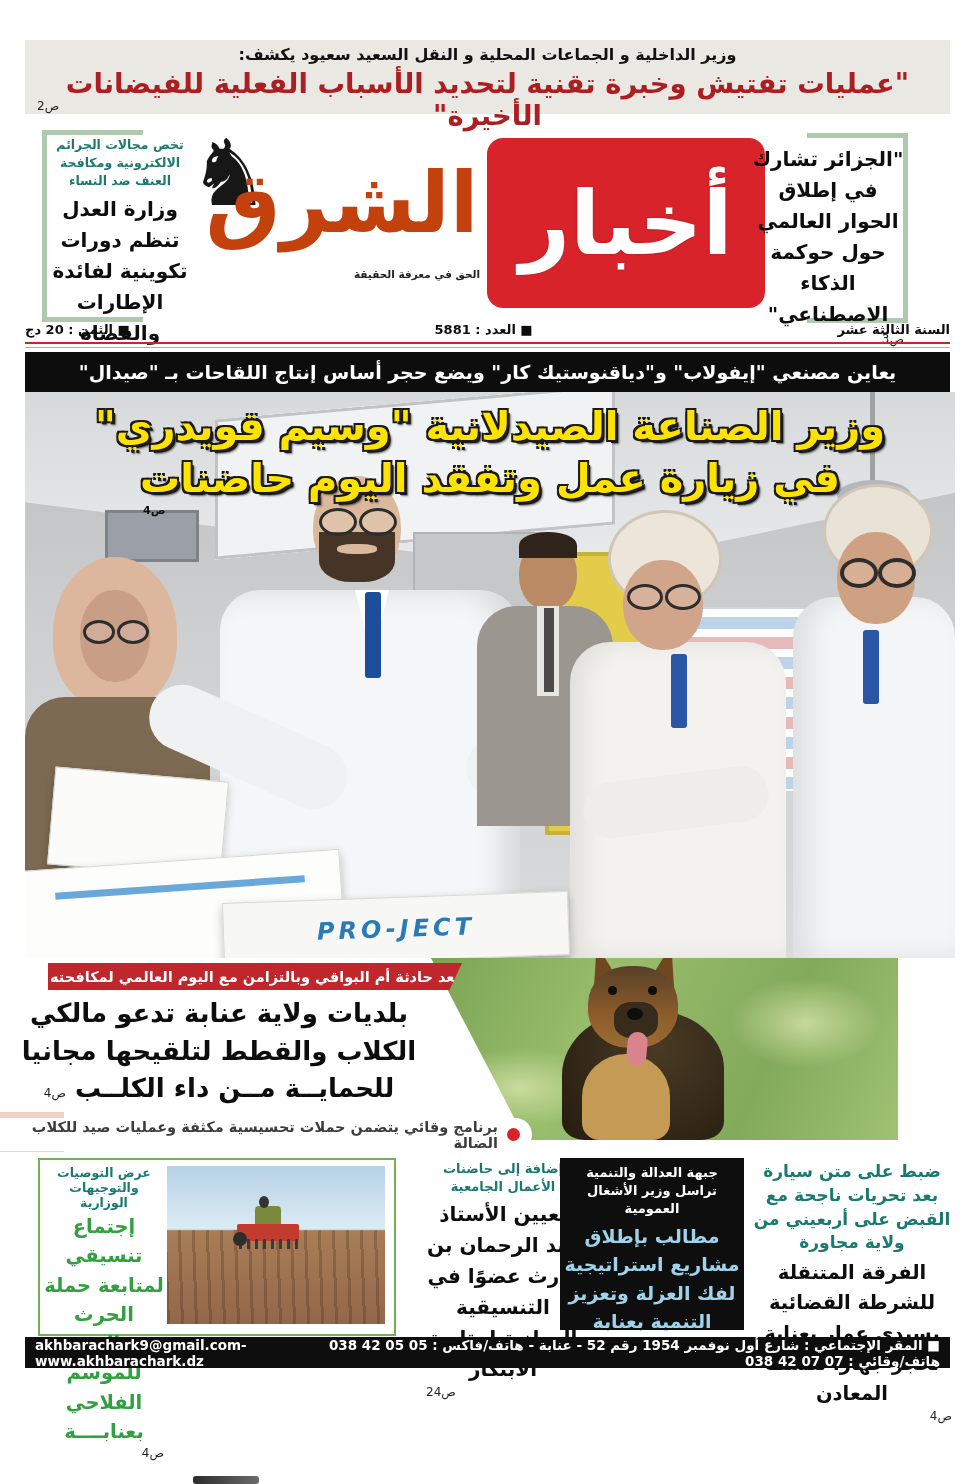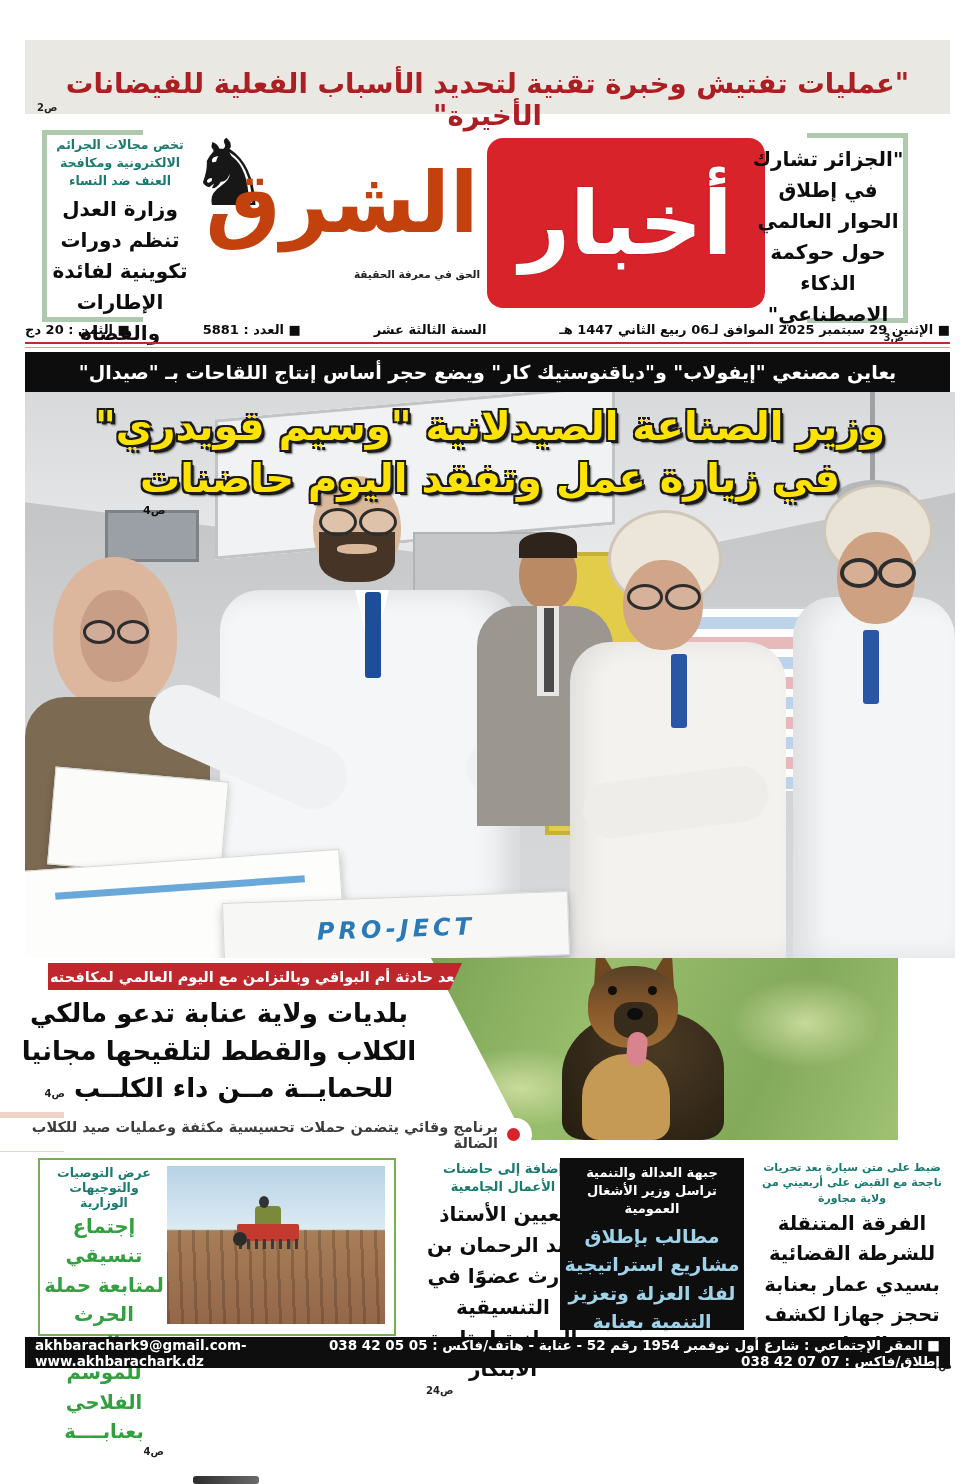--- a/index.html
+++ b/index.html
@@ -5,21 +5,21 @@
   html,body{margin:0;padding:0;background:#ffffff;}
   body{font-family:"DejaVu Sans","Liberation Sans",sans-serif;}
   #page{position:relative;width:960px;height:1484px;background:#ffffff;overflow:hidden;direction:rtl;}
   .abs{position:absolute;}
   .teal{color:#1b7a70;}
 
   
   .topstory{left:25px;top:40px;width:925px;height:74px;background:#eae8e3;}
   .topstory .k{position:absolute;top:5px;left:0;right:0;font-size:16px;color:#111;text-align:center;font-weight:bold;}
   .topstory .h{position:absolute;top:27px;left:0;right:0;font-size:27.5px;color:#ad1e22;text-align:center;font-weight:bold;letter-spacing:-.2px;}
-  .pref{font-size:10px;color:#222;font-weight:bold;}
+  .pref{font-size:12px;color:#222;font-weight:normal;}
 
   
   .bracket-l{left:42px;top:130px;width:96px;height:182px;border-left:5px solid #afc9ae;border-top:5px solid #afc9ae;border-bottom:5px solid #afc9ae;}
   .bracket-r{left:807px;top:133px;width:96px;height:180px;border-right:5px solid #afc9ae;border-top:5px solid #afc9ae;border-bottom:5px solid #afc9ae;}
   .sidecol{width:152px;font-weight:bold;}
   .sidecol .k{font-size:12.5px;line-height:1.45;text-align:center;}
   .sidecol .h{font-size:20px;line-height:1.55;color:#0d0d0d;text-align:center;margin-top:4px;}
   .logo-red{left:487px;top:138px;width:278px;height:170px;background:#d8232a;border-radius:16px;color:#fff;display:flex;align-items:center;justify-content:center;font-size:88px;font-weight:bold;text-shadow:0 0 2px #b01318;}
   .logo-black{left:196px;top:138px;width:292px;height:130px;font-size:84px;font-weight:bold;color:#c2410c;text-align:center;line-height:130px;letter-spacing:2px;}
   .logo-horse{left:188px;top:128px;font-size:92px;color:#171717;line-height:1;}
@@ -66,33 +66,34 @@
   .farmtext .h{font-size:19.5px;color:#33a040;line-height:1.5;margin-top:2px;}
   .farmphoto{left:167px;top:1166px;width:218px;height:158px;overflow:hidden;background:linear-gradient(180deg,#b7d2e6 0%,#dcebf3 40%,#a87e58 41%,#93674a 100%);}
   .furrows{left:0;top:64px;width:218px;height:94px;background:repeating-linear-gradient(88deg,rgba(60,35,18,.25) 0 3px,rgba(0,0,0,0) 3px 14px);}
   .col2{left:398px;top:1160px;width:154px;text-align:center;font-weight:bold;margin-left:28px;}
   .col2 .k{font-size:13px;line-height:1.4;}
   .col2 .h{font-size:20px;color:#0d0d0d;line-height:1.55;margin-top:3px;}
   .col3{left:560px;top:1158px;width:184px;height:172px;background:#0e0e0e;color:#fff;text-align:center;font-weight:bold;box-sizing:border-box;padding:6px 4px;}
   .col3 .k{font-size:13px;line-height:1.4;color:#fff;}
   .col3 .h{font-size:19px;color:#9fd3ea;line-height:1.5;margin-top:3px;}
   .col4{left:752px;top:1160px;width:200px;text-align:center;font-weight:bold;}
-  .col4 .k{font-size:11px;line-height:1.4;}
+  .col4 .k{font-size:17px;line-height:1.4;}
   .col4 .h{font-size:19.5px;color:#0d0d0d;line-height:1.55;margin-top:3px;}
 
   
   .footer{left:25px;top:1337px;width:925px;height:31px;background:#0e0e0e;color:#fff;display:flex;align-items:center;justify-content:space-between;font-size:13.5px;font-weight:bold;padding:0 10px;box-sizing:border-box;}
   .smudge{left:193px;top:1476px;width:66px;height:8px;background:linear-gradient(90deg,#2c2c2c,#6b6b6b);border-radius:3px;}
 </style>
 </head>
 <body>
 
 <div id="page">
 
   <div class="abs topstory">
+    <div class="k">وزير الداخلية و الجماعات المحلية و النقل السعيد سعيود يكشف:</div>
     <div class="h">"عمليات تفتيش وخبرة تقنية لتحديد الأسباب الفعلية للفيضانات الأخيرة"</div>
     <div class="abs pref" style="left:12px;bottom:1px;">ص2</div>
   </div>
 
   <div class="abs bracket-l"></div>
   <div class="abs sidecol" style="left:44px;top:136px;">
     <div class="k teal">تخص مجالات الجرائم الالكترونية ومكافحة العنف ضد النساء</div>
     <div class="h">وزارة العدل تنظم دورات تكوينية لفائدة الإطارات والقضاة والموظفين</div>
     <div class="pref" style="text-align:right;margin-top:2px;">ص2</div>
   </div>
@@ -102,21 +103,20 @@
   <div class="abs logo-tag">الحق في معرفة الحقيقة</div>
   <div class="abs logo-red">أخبار</div>
 
   <div class="abs bracket-r"></div>
   <div class="abs sidecol" style="left:752px;top:140px;">
     <div class="h">"الجزائر تشارك في إطلاق الحوار العالمي حول حوكمة الذكاء الاصطناعي"</div>
     <div class="pref" style="text-align:right;margin-top:2px;">ص3</div>
   </div>
 
   <div class="abs dateline">
-    <span>■ الإثنين 29 سبتمبر 2025  الموافق  لـ06  ربيع الثاني 1447 هـ</span>
     <span>السنة الثالثة عشر</span>
     <span>■ العدد : 5881</span>
     <span>■ الثمن : 20 دج</span>
   </div>
   <div class="abs rule"></div>
 
   <div class="abs leadbar">
     <span>يعاين مصنعي "إيفولاب" و"دياقنوستيك كار" ويضع حجر أساس إنتاج اللقاحات بـ "صيدال"</span>
   </div>
 
@@ -244,20 +244,20 @@
   <div class="abs col4">
     <div class="k teal">ضبط على متن سيارة بعد تحريات ناجحة مع القبض على أربعيني من ولاية مجاورة</div>
     <div class="h">الفرقة المتنقلة للشرطة القضائية بسيدي عمار بعنابة تحجز جهازا لكشف المعادن</div>
     <div class="pref" style="text-align:right;">ص4</div>
   </div>
 
   <div class="abs footer">
     <span>
       <span>■ المقر الإجتماعي : شارع أول نوفمبر 1954 رقم 52 - عنابة - هاتف/فاكس :</span>
       <span dir="ltr">038 42 05 05</span>
-      <span>إطلاق/فاكس :</span>
+      <span>هاتف/وقائي :</span>
       <span dir="ltr">038 42 07 07</span>
     </span>
     <span dir="ltr">akhbarachark9@gmail.com- www.akhbarachark.dz</span>
   </div>
 
   <div class="abs smudge"></div>
 </div>
 
 </body></html>

